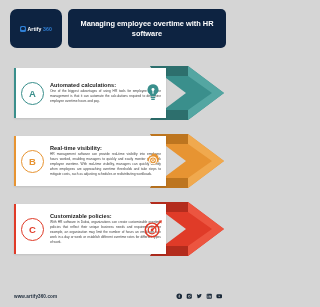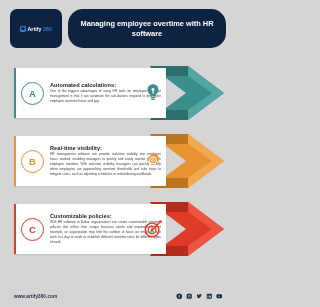--- a/index.html
+++ b/index.html
@@ -25,21 +25,21 @@
     width:6px;height:6px;border-radius:1.5px;background:#2f7fd4;
     display:inline-block;position:relative;flex:none;
   }
   .logo-mark::after{
     content:"";position:absolute;left:1.3px;top:1.3px;
     width:3.4px;height:3.4px;border-radius:50%;background:#0d2341;
   }
   .logo-word{font-size:5.2px;font-weight:bold;color:#ffffff;letter-spacing:.1px;}
   .logo-num{font-size:5.2px;font-weight:bold;color:#2f7fd4;letter-spacing:.1px;}
   .title-box{
-    flex:1;background:#0d2341;border-radius:15px;
+    flex:1;background:#0d2341;border-radius:5px;
     display:flex;align-items:center;justify-content:center;padding:8px 10px;
   }
   .title-text{
     color:#ffffff;font-size:7.4px;font-weight:bold;
     text-align:center;line-height:1.35;
   }
 
   
   .row{position:absolute;left:0;right:0;height:62px;}
   .row-1{top:62px;}

